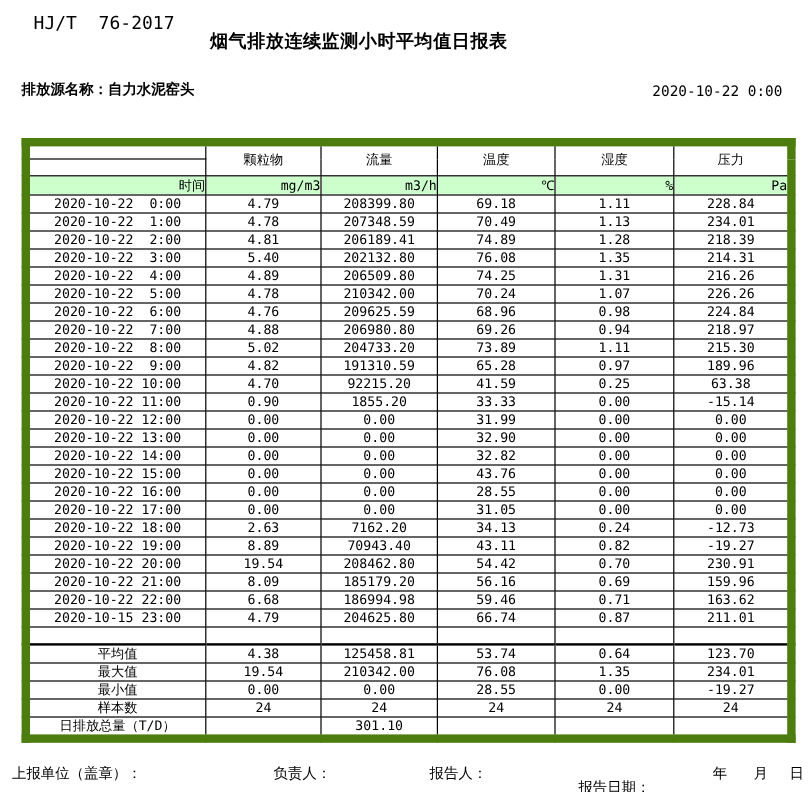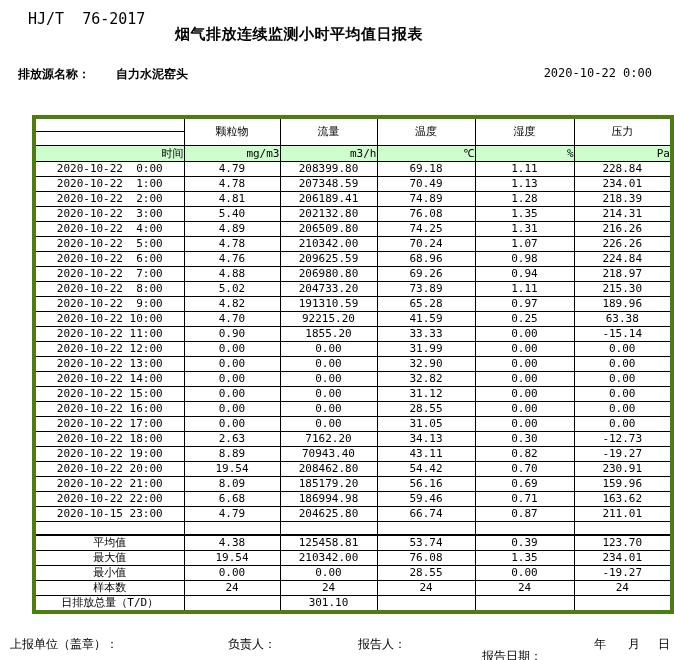--- a/index.html
+++ b/index.html
@@ -17,31 +17,31 @@
     position: absolute; top: 10px; left: 28px;
     font-size: 15px; font-weight: normal; white-space: pre;
   }
   .title {
     position: absolute; top: 25px; left: 0; width: 598px;
     text-align: center; font-size: 15px; font-weight: bold;
     letter-spacing: 0.5px;
   }
   .source-row {
     position: absolute; top: 66px; left: 18px; right: 18px;
-    display: flex; align-items: flex-start; font-size: 12px;
+    display: flex; align-items: flex-end; font-size: 12px;
   }
   .source-label, .source-name { font-weight: bold; white-space: pre; }
-  .source-name { margin-left: 26px; }
+  .source-name { }
   .datetime { margin-left: auto; font-size: 12px; white-space: pre; margin-right: 4px; }
 
   table.report {
-    position: absolute; top: 115px; left: 32px;
+    position: absolute; top: 115px; left: 18px;
     width: 638px;
     border-collapse: collapse; table-layout: fixed;
-    border: 4px solid #4d7c0f;
+    border: 7px solid #4d7c0f;
     font-size: 11px;
   }
   .report th, .report td {
     border: 1px solid #000;
     text-align: center; vertical-align: middle;
     height: 14px; line-height: 14px;
     font-weight: normal; font-size: 11px;
     padding: 0; overflow: hidden; white-space: pre;
   }
   .report tr.units th {
@@ -230,21 +230,21 @@
           <td>0.00</td>
           <td>0.00</td>
           <td>32.82</td>
           <td>0.00</td>
           <td>0.00</td>
         </tr>
         <tr class="data-row">
           <td>2020-10-22 15:00</td>
           <td>0.00</td>
           <td>0.00</td>
-          <td>31.12</td>
+          <td>43.76</td>
           <td>0.00</td>
           <td>0.00</td>
         </tr>
         <tr class="data-row">
           <td>2020-10-22 16:00</td>
           <td>0.00</td>
           <td>0.00</td>
           <td>28.55</td>
           <td>0.00</td>
           <td>0.00</td>
@@ -255,21 +255,21 @@
           <td>0.00</td>
           <td>31.05</td>
           <td>0.00</td>
           <td>0.00</td>
         </tr>
         <tr class="data-row">
           <td>2020-10-22 18:00</td>
           <td>2.63</td>
           <td>7162.20</td>
           <td>34.13</td>
-          <td>0.30</td>
+          <td>0.24</td>
           <td>-12.73</td>
         </tr>
         <tr class="data-row">
           <td>2020-10-22 19:00</td>
           <td>8.89</td>
           <td>70943.40</td>
           <td>43.11</td>
           <td>0.82</td>
           <td>-19.27</td>
         </tr>
@@ -311,21 +311,21 @@
           <td></td>
           <td></td>
           <td></td>
           <td></td>
         </tr>
         <tr class="summary-row summary-first">
           <td>平均值</td>
           <td>4.38</td>
           <td>125458.81</td>
           <td>53.74</td>
-          <td>0.39</td>
+          <td>0.64</td>
           <td>123.70</td>
         </tr>
         <tr class="summary-row">
           <td>最大值</td>
           <td>19.54</td>
           <td>210342.00</td>
           <td>76.08</td>
           <td>1.35</td>
           <td>234.01</td>
         </tr>

